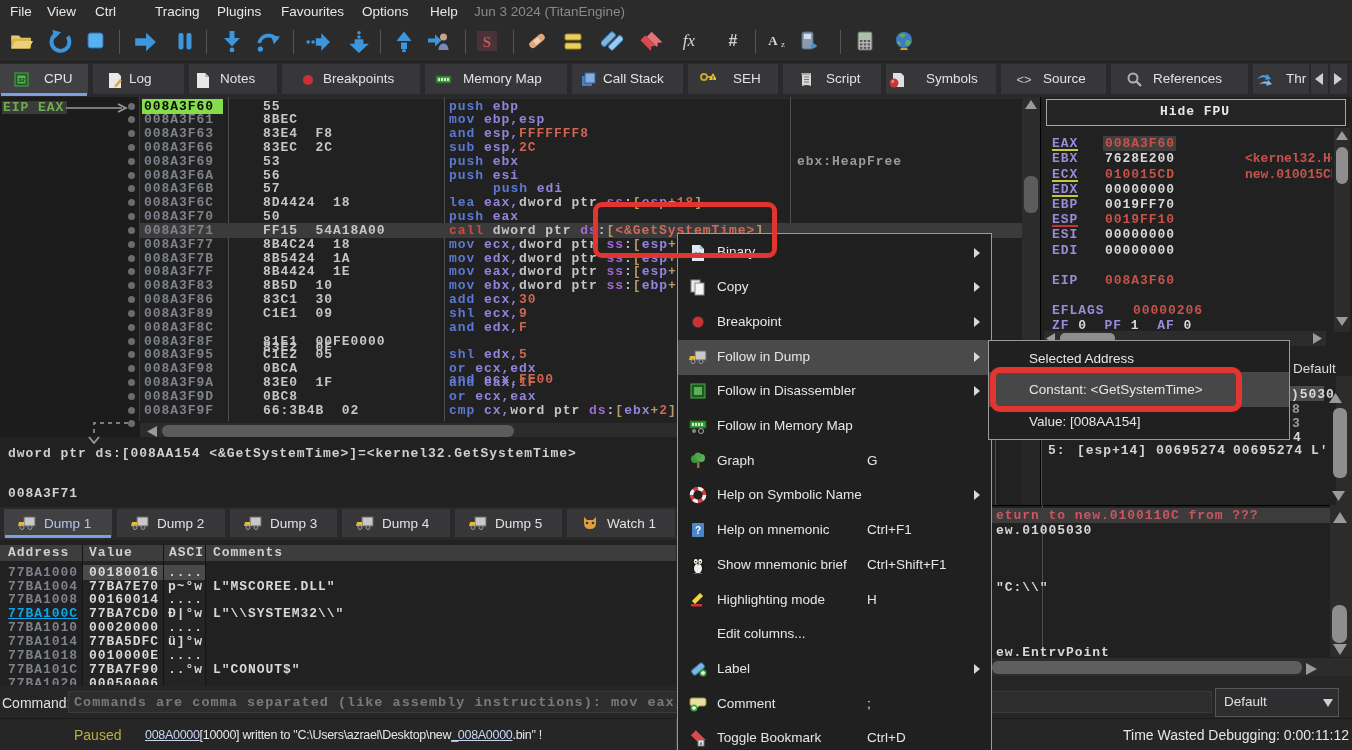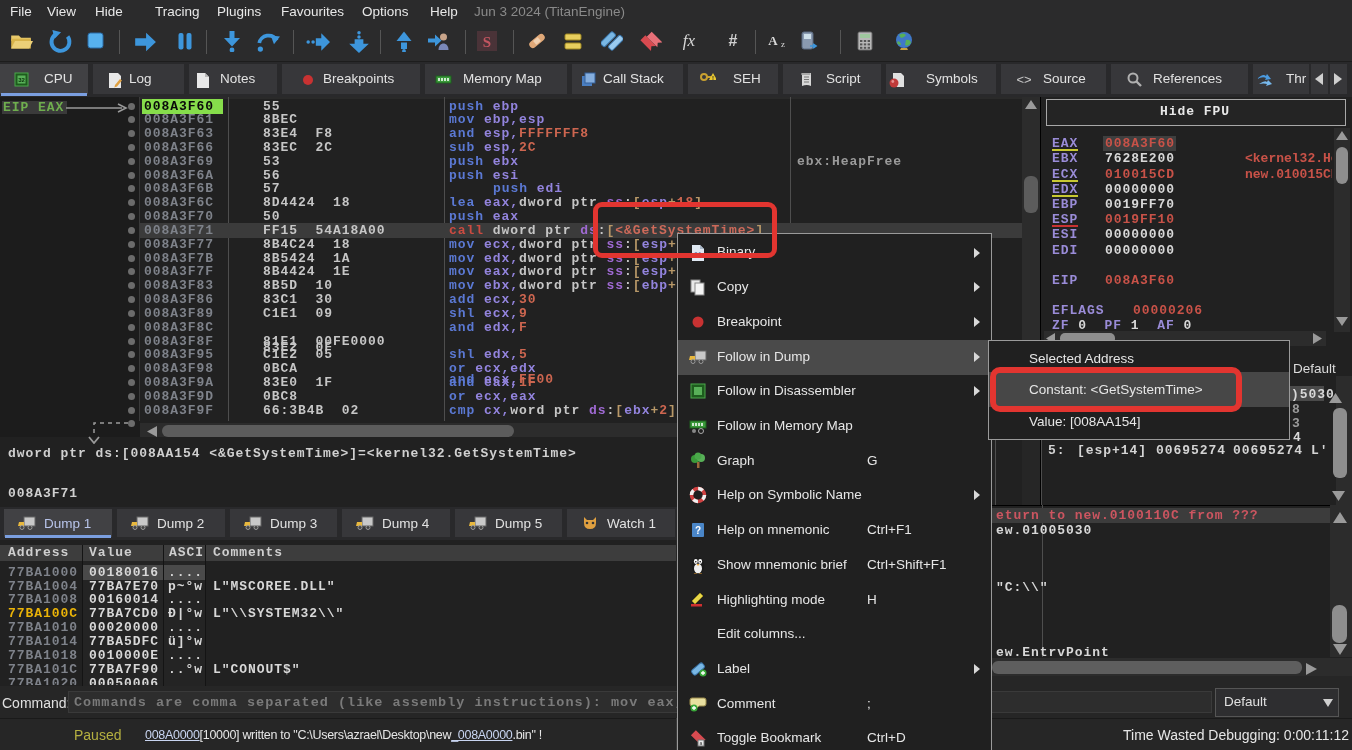--- a/index.html
+++ b/index.html
@@ -7,21 +7,21 @@
 .m{font-family:"Liberation Mono",monospace;font-weight:bold;font-size:13px;
  letter-spacing:0.95px;white-space:pre;line-height:14px}
 .ui{font-size:13px;color:#e4e4e4;white-space:pre}
 .dot{width:7px;height:7px;border-radius:50%;background:#6c6c6c}
 svg{display:block}
 </style></head>
 <body>
 <div class="a" style="left:0px;top:0px;width:1352px;height:24px;background:#2b2b2c"></div>
 <div class="a ui" style="left:10px;top:4px;font-size:13.5px;color:#e8e8e8">File</div>
 <div class="a ui" style="left:47px;top:4px;font-size:13.5px;color:#e8e8e8">View</div>
-<div class="a ui" style="left:95px;top:4px;font-size:13.5px;color:#e8e8e8">Hide</div>
+<div class="a ui" style="left:95px;top:4px;font-size:13.5px;color:#e8e8e8">Ctrl</div>
 <div class="a ui" style="left:155px;top:4px;font-size:13.5px;color:#e8e8e8">Tracing</div>
 <div class="a ui" style="left:217px;top:4px;font-size:13.5px;color:#e8e8e8">Plugins</div>
 <div class="a ui" style="left:281px;top:4px;font-size:13.5px;color:#e8e8e8">Favourites</div>
 <div class="a ui" style="left:362px;top:4px;font-size:13.5px;color:#e8e8e8">Options</div>
 <div class="a ui" style="left:430px;top:4px;font-size:13.5px;color:#e8e8e8">Help</div>
 <div class="a ui" style="left:474px;top:4px;font-size:13.5px;color:#8a8a8a">Jun 3 2024 (TitanEngine)</div>
 <div class="a" style="left:0px;top:24px;width:1352px;height:38px;background:#2b2b2c;border-bottom:1px solid #1d1d1d"></div>
 <div class="a" style="left:119px;top:30px;width:1px;height:24px;background:#555"></div>
 <div class="a" style="left:206px;top:30px;width:1px;height:24px;background:#555"></div>
 <div class="a" style="left:293px;top:30px;width:1px;height:24px;background:#555"></div>
@@ -426,21 +426,21 @@
 <div class="a m" style="left:8px;top:26px;color:#7e828a;font-size:13px;">77BA1000</div>
 <div class="a m" style="left:89px;top:26px;color:#d8d8d8;font-size:13px;">00180016</div>
 <div class="a m" style="left:168px;top:26px;color:#d8d8d8;font-size:13px;">....</div>
 <div class="a m" style="left:8px;top:40px;color:#7e828a;font-size:13px;">77BA1004</div>
 <div class="a m" style="left:89px;top:40px;color:#d8d8d8;font-size:13px;">77BA7E70</div>
 <div class="a m" style="left:168px;top:40px;color:#d8d8d8;font-size:13px;">p~°w</div>
 <div class="a m" style="left:213px;top:40px;color:#d8d8d8;font-size:13px;">L"MSCOREE.DLL"</div>
 <div class="a m" style="left:8px;top:53px;color:#7e828a;font-size:13px;">77BA1008</div>
 <div class="a m" style="left:89px;top:53px;color:#d8d8d8;font-size:13px;">00160014</div>
 <div class="a m" style="left:168px;top:53px;color:#d8d8d8;font-size:13px;">....</div>
-<div class="a m" style="left:8px;top:67px;color:#eab308;font-size:13px;">77BA100C</div>
+<div class="a m" style="left:8px;top:67px;color:#0ea5e9;font-size:13px;text-decoration:underline;">77BA100C</div>
 <div class="a m" style="left:89px;top:67px;color:#d8d8d8;font-size:13px;">77BA7CD0</div>
 <div class="a m" style="left:168px;top:67px;color:#d8d8d8;font-size:13px;">Ð|°w</div>
 <div class="a m" style="left:213px;top:67px;color:#d8d8d8;font-size:13px;">L"\\SYSTEM32\\"</div>
 <div class="a m" style="left:8px;top:81px;color:#7e828a;font-size:13px;">77BA1010</div>
 <div class="a m" style="left:89px;top:81px;color:#d8d8d8;font-size:13px;">00020000</div>
 <div class="a m" style="left:168px;top:81px;color:#d8d8d8;font-size:13px;">....</div>
 <div class="a m" style="left:8px;top:95px;color:#7e828a;font-size:13px;">77BA1014</div>
 <div class="a m" style="left:89px;top:95px;color:#d8d8d8;font-size:13px;">77BA5DFC</div>
 <div class="a m" style="left:168px;top:95px;color:#d8d8d8;font-size:13px;">ü]°w</div>
 <div class="a m" style="left:8px;top:109px;color:#7e828a;font-size:13px;">77BA1018</div>

